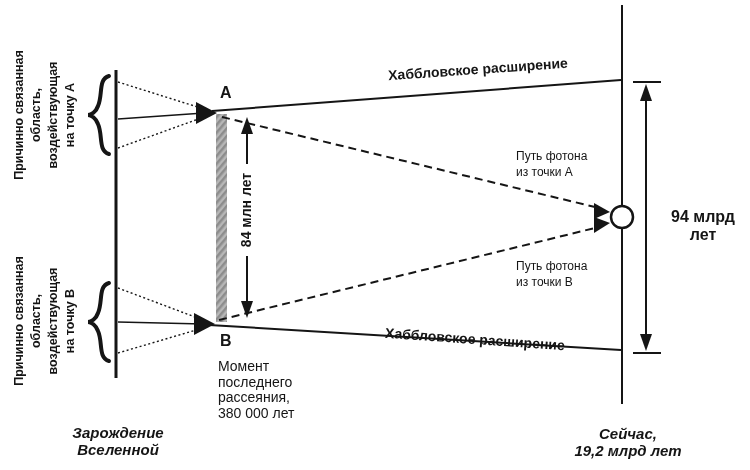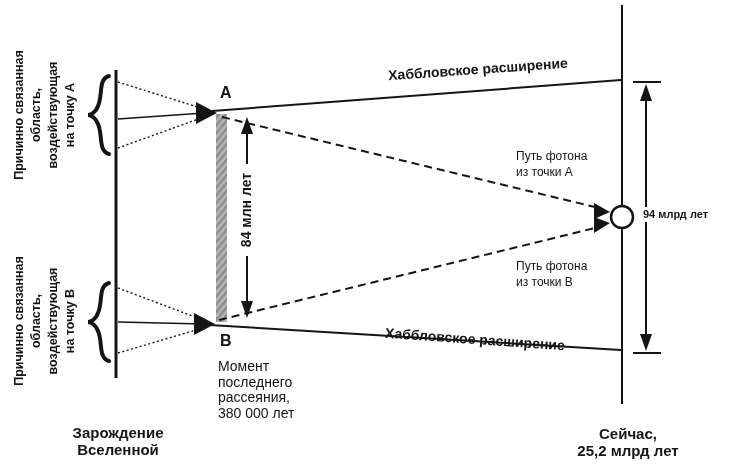--- a/index.html
+++ b/index.html
@@ -13,21 +13,21 @@
     font-family:"Liberation Sans",sans-serif;line-height:1.15;
   }
   .rot-region{
     width:190px;height:70px;text-align:center;
     font-size:12.5px;font-weight:bold;line-height:17px;
     transform:rotate(-90deg);
   }
   .point-lbl{font-size:16px;font-weight:bold;}
   .hubble{width:230px;text-align:center;font-size:14px;font-weight:bold;}
   .photon{font-size:12px;font-weight:normal;line-height:16px;}
-  .axis-caption{width:156px;text-align:center;font-size:15px;font-weight:bold;line-height:17px;}
+  .axis-caption{width:156px;text-align:center;font-size:15px;font-weight:bold;line-height:17px;font-style:italic;}
   .measure{background:#fff;font-weight:bold;}
 </style>
 </head>
 <body>
 
 <div id="stage">
 
   <svg width="750" height="470" viewBox="0 0 750 470">
     <defs>
       <pattern id="hatch" width="5" height="5" patternUnits="userSpaceOnUse" patternTransform="rotate(40)">
@@ -90,25 +90,25 @@
 
   <div class="lbl hubble" style="left:363px;top:61px;transform:rotate(-4deg);">Хаббловское расширение</div>
   <div class="lbl hubble" style="left:360px;top:331px;transform:rotate(4deg);">Хаббловское расширение</div>
 
   <div class="lbl photon" style="left:516px;top:148px;">Путь фотона
 из точки А</div>
   <div class="lbl photon" style="left:516px;top:258px;">Путь фотона
 из точки В</div>
 
   <div class="lbl measure" style="left:201px;top:201px;width:92px;height:18px;text-align:center;font-size:14px;transform:rotate(-90deg);">84 млн лет</div>
-  <div class="lbl measure" style="left:640px;top:207px;font-size:11px;padding:1px 3px;text-align:center;">94 млрд лет</div>
+  <div class="lbl measure" style="left:656px;top:207px;font-size:16px;padding:1px 3px;text-align:center;">94 млрд лет</div>
 
   <div class="lbl" style="left:218px;top:359px;font-size:14px;font-weight:normal;line-height:15.5px;">Момент
 последнего
 рассеяния,
 380 000 лет</div>
 
   <div class="lbl axis-caption" style="left:40px;top:424px;">Зарождение
 Вселенной</div>
   <div class="lbl axis-caption" style="left:550px;top:425px;">Сейчас,
-25,2 млрд лет</div>
+19,2 млрд лет</div>
 
 </div>
 
 </body></html>

